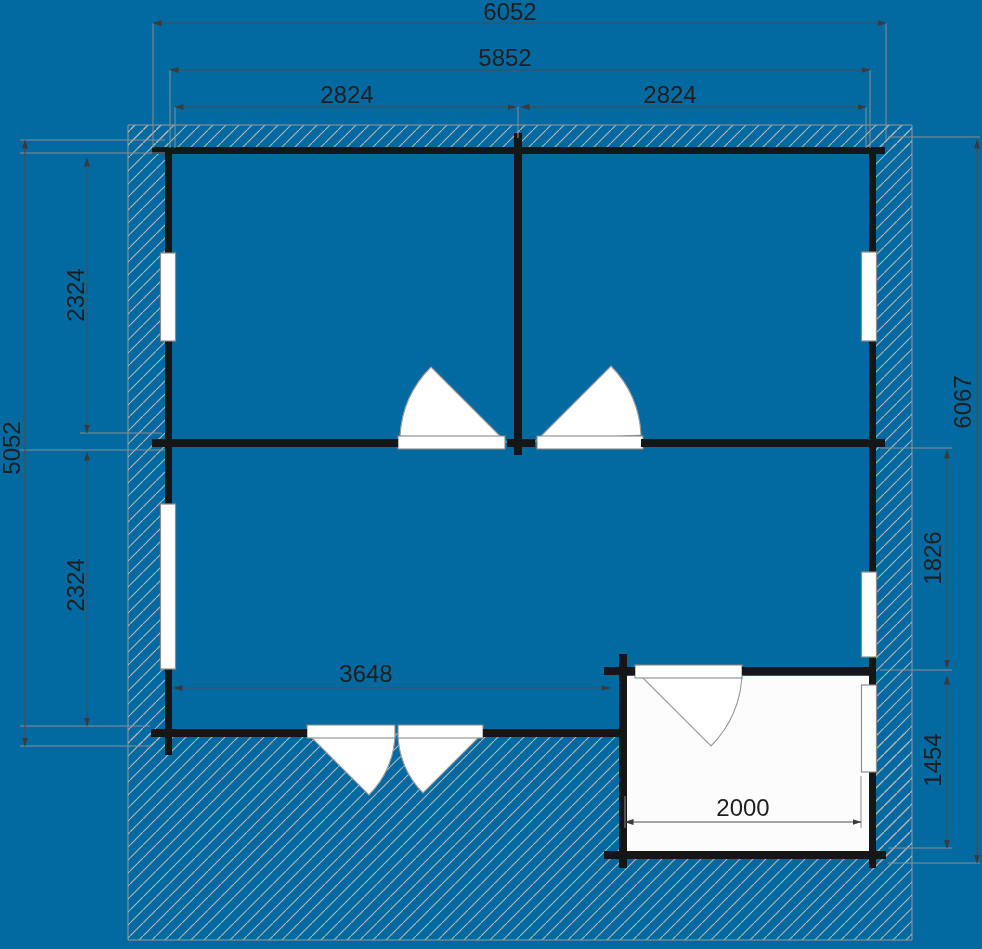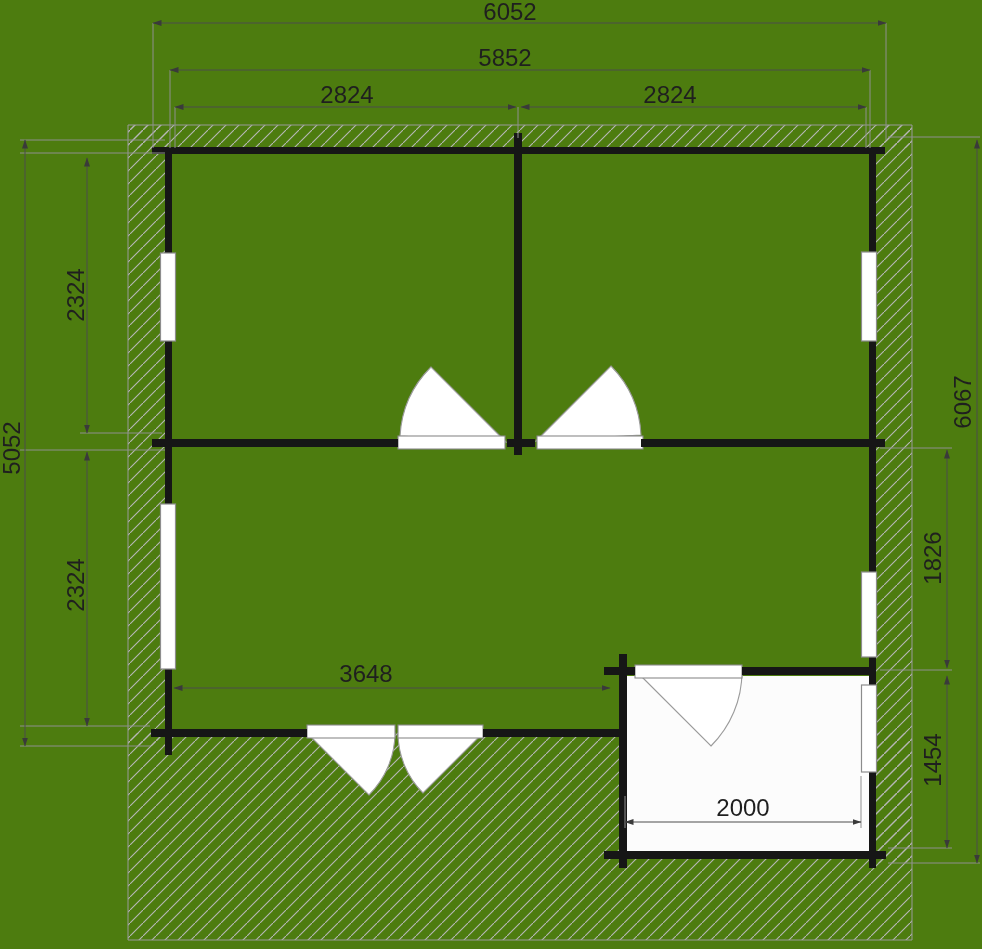--- a/index.html
+++ b/index.html
@@ -1,17 +1,17 @@
 <!DOCTYPE html>
 <html><head>
 <meta charset="utf-8">
 <style>
   html,body{margin:0;padding:0;background:#ffffff;}
   .plan-wrap{
-    width:982px;height:949px;position:relative;background:#4d7c0f;
+    width:982px;height:949px;position:relative;background:#0369a1;
     font-family:"Liberation Sans", sans-serif;
   }
   svg text{
     font-family:"Liberation Sans", sans-serif;
     font-size:24px;
     fill:#1f1f1f;
   }
   .wall{fill:#161616;stroke:none;}
   .win{fill:#ffffff;stroke:#8d8d8d;stroke-width:1.2;}
   .leaf{fill:#ffffff;stroke:#8a8a8a;stroke-width:1.1;}

